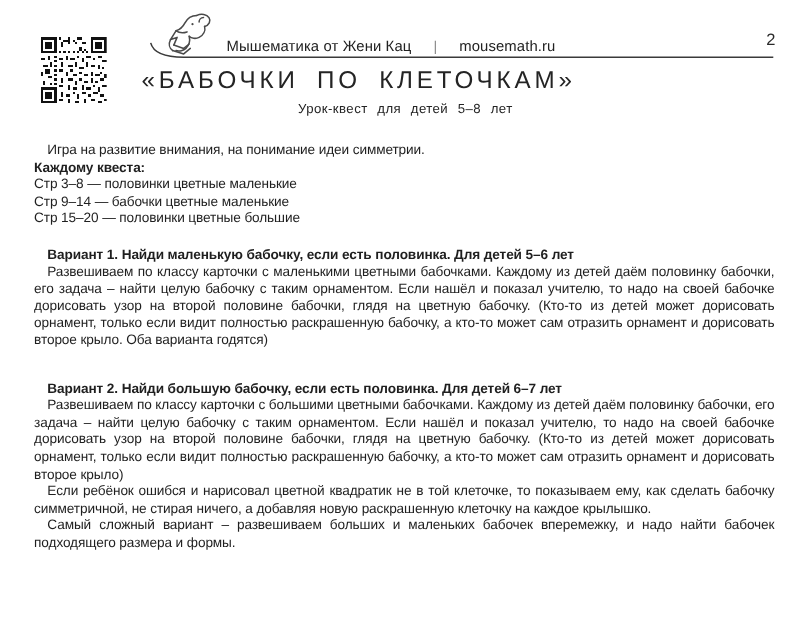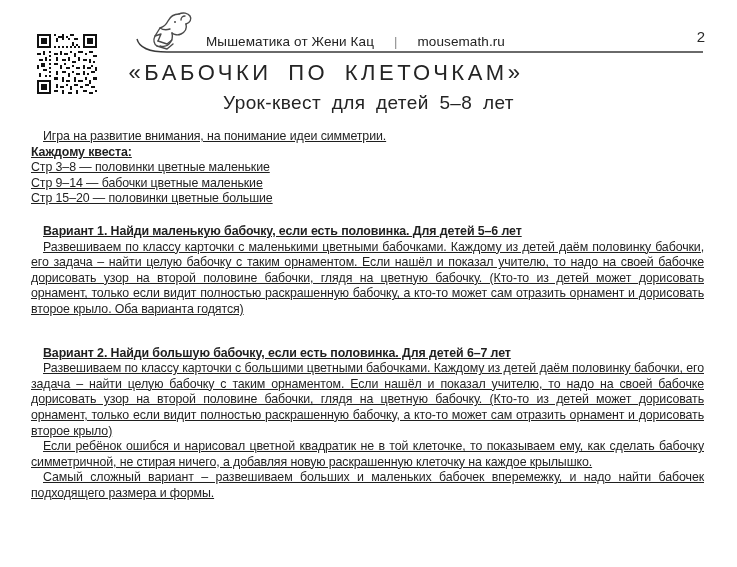--- a/index.html
+++ b/index.html
@@ -58,37 +58,36 @@
     letter-spacing: 3.5px;
     word-spacing: 7px;
     color: #242424;
     white-space: nowrap;
   }
   .doc-subtitle {
     position: absolute;
     left: 0; top: 92px;
     width: 737px;
     text-align: center;
-    font-size: 19px;
+    font-size: 12px;
     font-weight: 400;
     letter-spacing: 0.4px;
     word-spacing: 5px;
     color: #242424;
     white-space: nowrap;
   }
   
   .content {
     position: absolute;
     left: 31px; top: 129px;
     width: 673px;
     font-size: 12.4px;
     line-height: 15.6px;
     letter-spacing: -0.1px;
     color: #1f1f1f;
-    text-decoration: underline;
   }
   .content p { margin: 0; }
   .indent { text-indent: 12px; }
   .just { text-align: justify; }
   .bold { font-weight: 700; }
   .intro { margin-bottom: 14px; }
   .quest-block { margin-bottom: 17px; }
   .section { margin-bottom: 28px; }
   .section:last-child { margin-bottom: 0; }
 </style>

